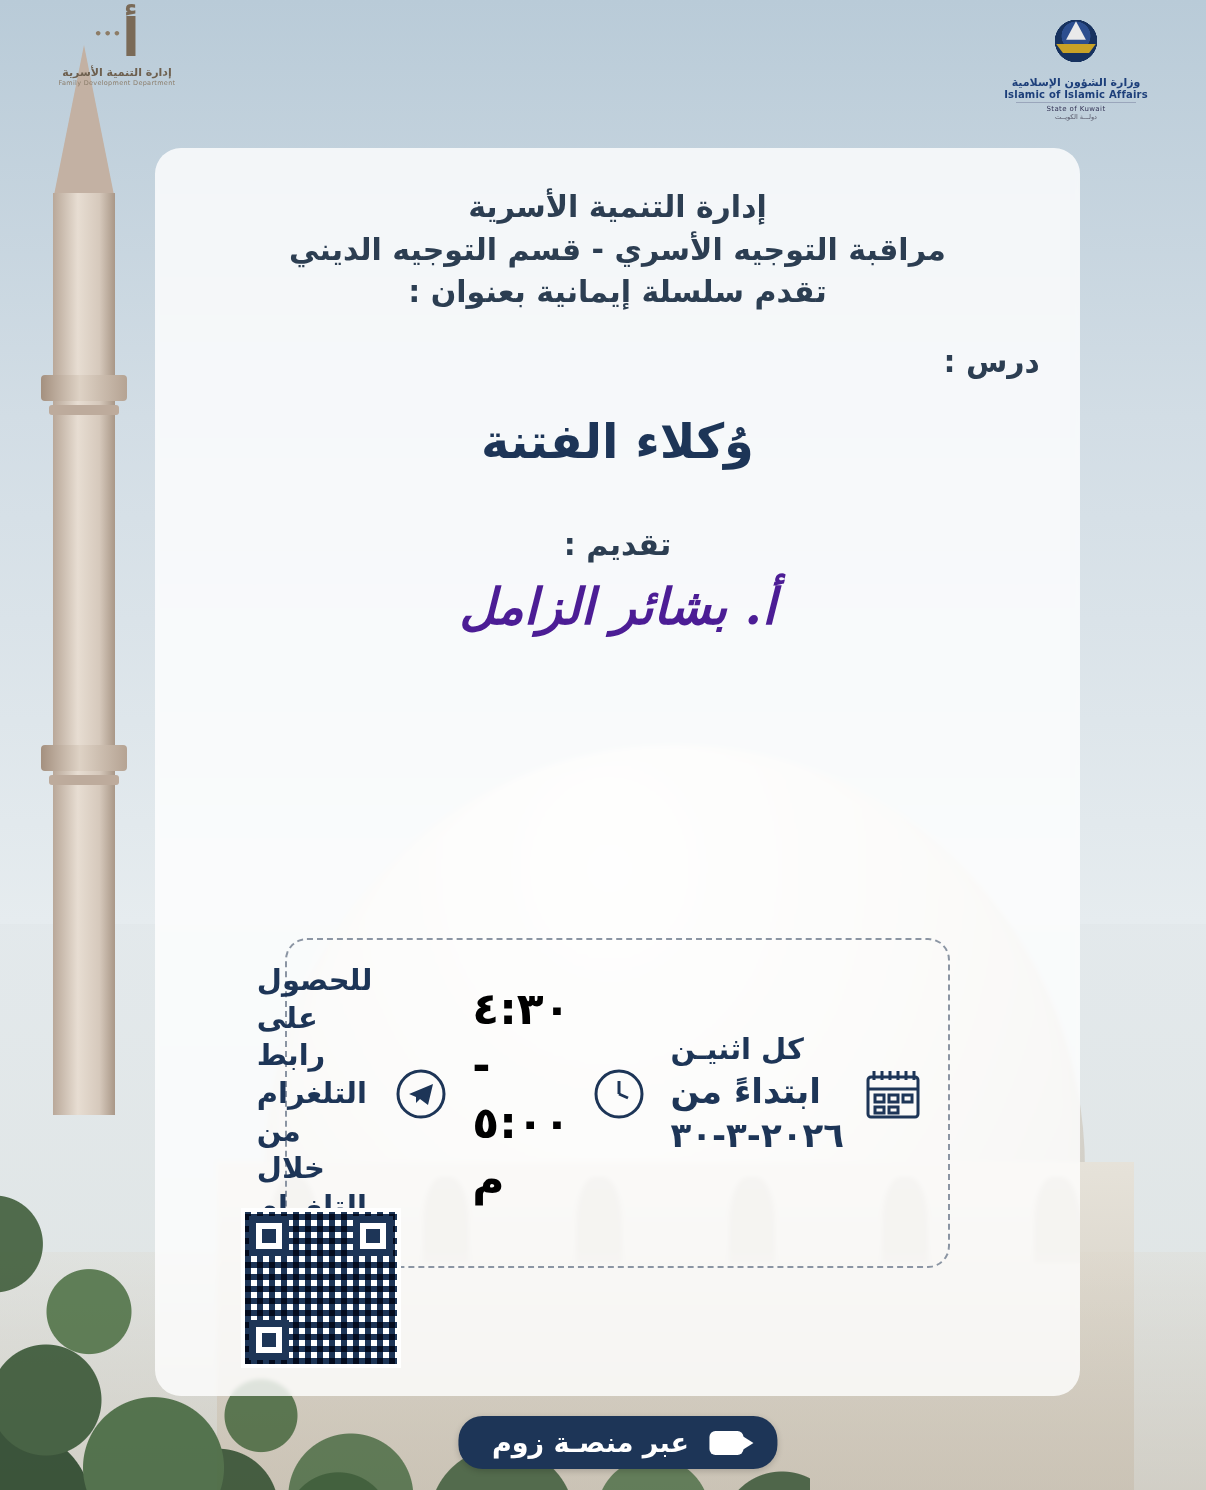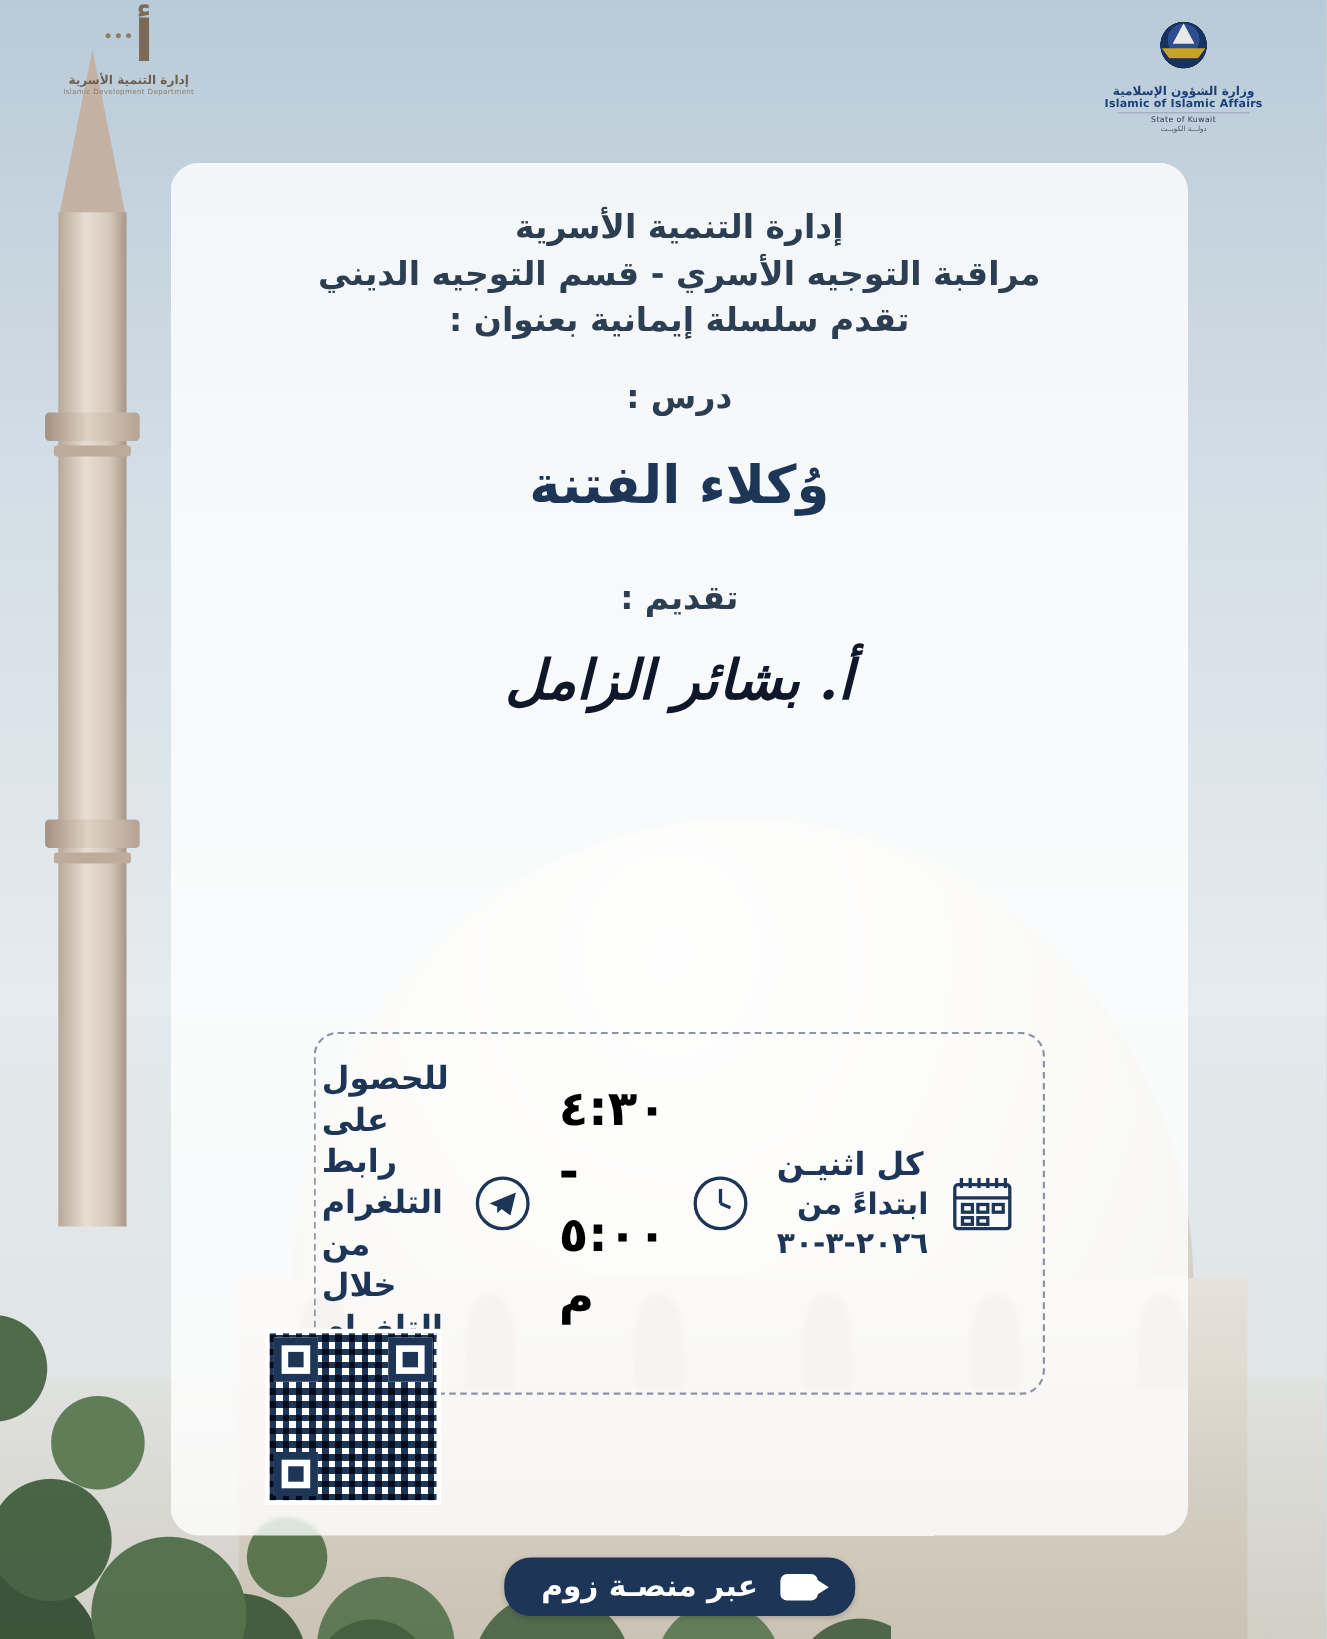--- a/index.html
+++ b/index.html
@@ -238,42 +238,43 @@
     font-weight: bold;
     letter-spacing: 2px;
     text-shadow: 0 1px 0 rgba(255,255,255,.6);
   }
 
   .lesson-label {
     margin-top: 30px;
     font-size: 30px;
     color: #2c3e52;
     font-weight: 600;
+    text-align: right;
   }
 
   .lesson-title {
     margin-top: 34px;
     font-size: 48px;
     color: #1d3557;
     font-weight: bold;
     letter-spacing: 1px;
   }
 
   .presenter-label {
     margin-top: 58px;
     font-size: 30px;
     color: #2c3e52;
     font-weight: 600;
   }
 
   .presenter-name {
-    margin-top: 26px;
+    margin-top: 15px;
     font-family: "DejaVu Serif", "Liberation Serif", serif;
     font-size: 50px;
-    color: #0f172a;
+    color: #4c1d95;
     font-weight: bold;
     font-style: italic;
     letter-spacing: 2px;
   }
 
   
   .info-box {
     position: absolute;
     left: 130px; right: 130px;
     top: 790px;
@@ -306,21 +307,21 @@
   }
   .info-text {
     flex: 1;
     text-align: left;
     color: #1d3557;
     font-weight: bold;
     line-height: 1.3;
     padding-left: 6px;
   }
   .info-text .l1 { font-size: 29px; }
-  .info-text .l2 { font-size: 27px; text-align: right; }
+  .info-text .l2 { font-size: 34px; }
   .time-text { font-size: 44px; font-weight: bold; color: #000000; letter-spacing: 1px; }
 
   
   .qr {
     position: absolute;
     left: 86px;
     top: 1060px;
     width: 160px; height: 160px;
     background:
       repeating-linear-gradient(90deg, #1d3557 0 6px, transparent 6px 12px),
@@ -403,21 +404,21 @@
   <div class="building"></div>
   <div class="foliage2"></div>
   <div class="foliage"></div>
 </div>
 
 <div class="logo-left">
   <div class="mark">
     <span>أ</span><span class="dots">•••</span>
   </div>
   <div class="ar">إدارة التنمية الأسرية</div>
-  <div class="en">Islamic Development Department</div>
+  <div class="en">Family Development Department</div>
 </div>
 
 <div class="logo-right">
   <div class="emblem">
     <div class="falcon"></div>
     <div class="boat"></div>
     <div class="sail"></div>
   </div>
   <div class="t1">وزارة الشؤون الإسلامية</div>
   <div class="t2">Islamic of Islamic Affairs</div>

